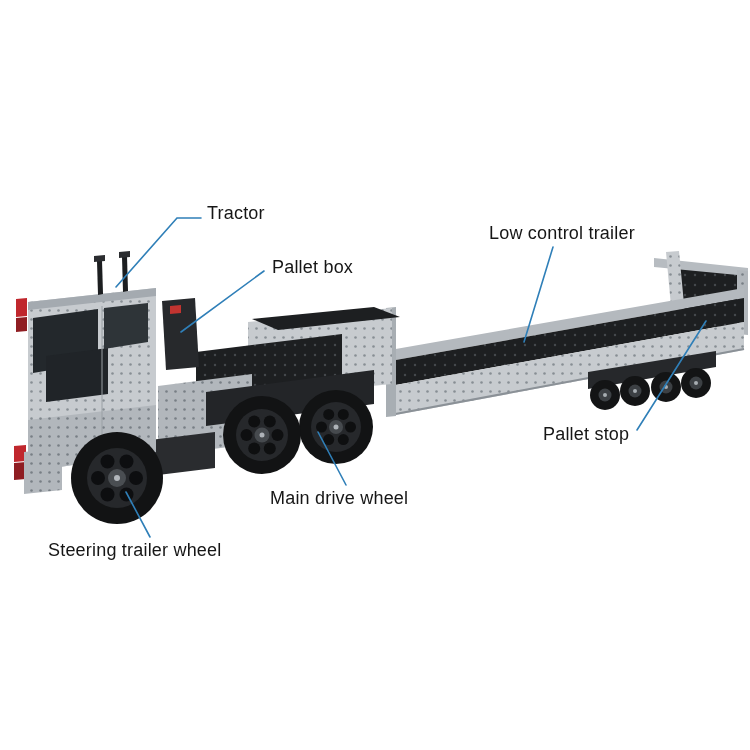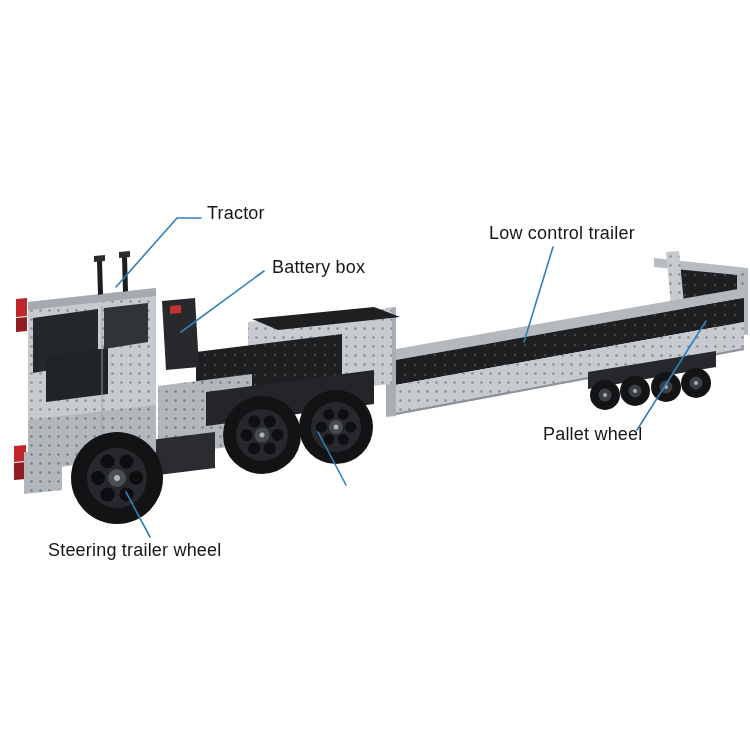--- a/index.html
+++ b/index.html
@@ -184,18 +184,19 @@
       <polyline points="201,218 177,218 116,287" stroke="#2f7fb8"></polyline>
       <polyline points="264,271 181,332" stroke="#2f7fb8"></polyline>
       <polyline points="553,247 524,342" stroke="#2f7fb8"></polyline>
       <polyline points="637,430 706,321" stroke="#2f7fb8"></polyline>
       <polyline points="346,485 318,432" stroke="#2f7fb8"></polyline>
       <polyline points="150,537 126,492" stroke="#2f7fb8"></polyline>
     </g>
   </svg>
 
   <div class="part-label lbl-tractor">Tractor</div>
-  <div class="part-label lbl-battery">Battery box</div>
+  <div class="part-label lbl-battery">Pallet box</div>
   <div class="part-label lbl-flatbed">Low control trailer</div>
-  <div class="part-label lbl-pallet">Pallet wheel</div>
+  <div class="part-label lbl-pallet">Pallet stop</div>
+  <div class="part-label lbl-drivewheel">Main drive wheel</div>
   <div class="part-label lbl-steering">Steering trailer wheel</div>
 
 </div>
 
 </body></html>

